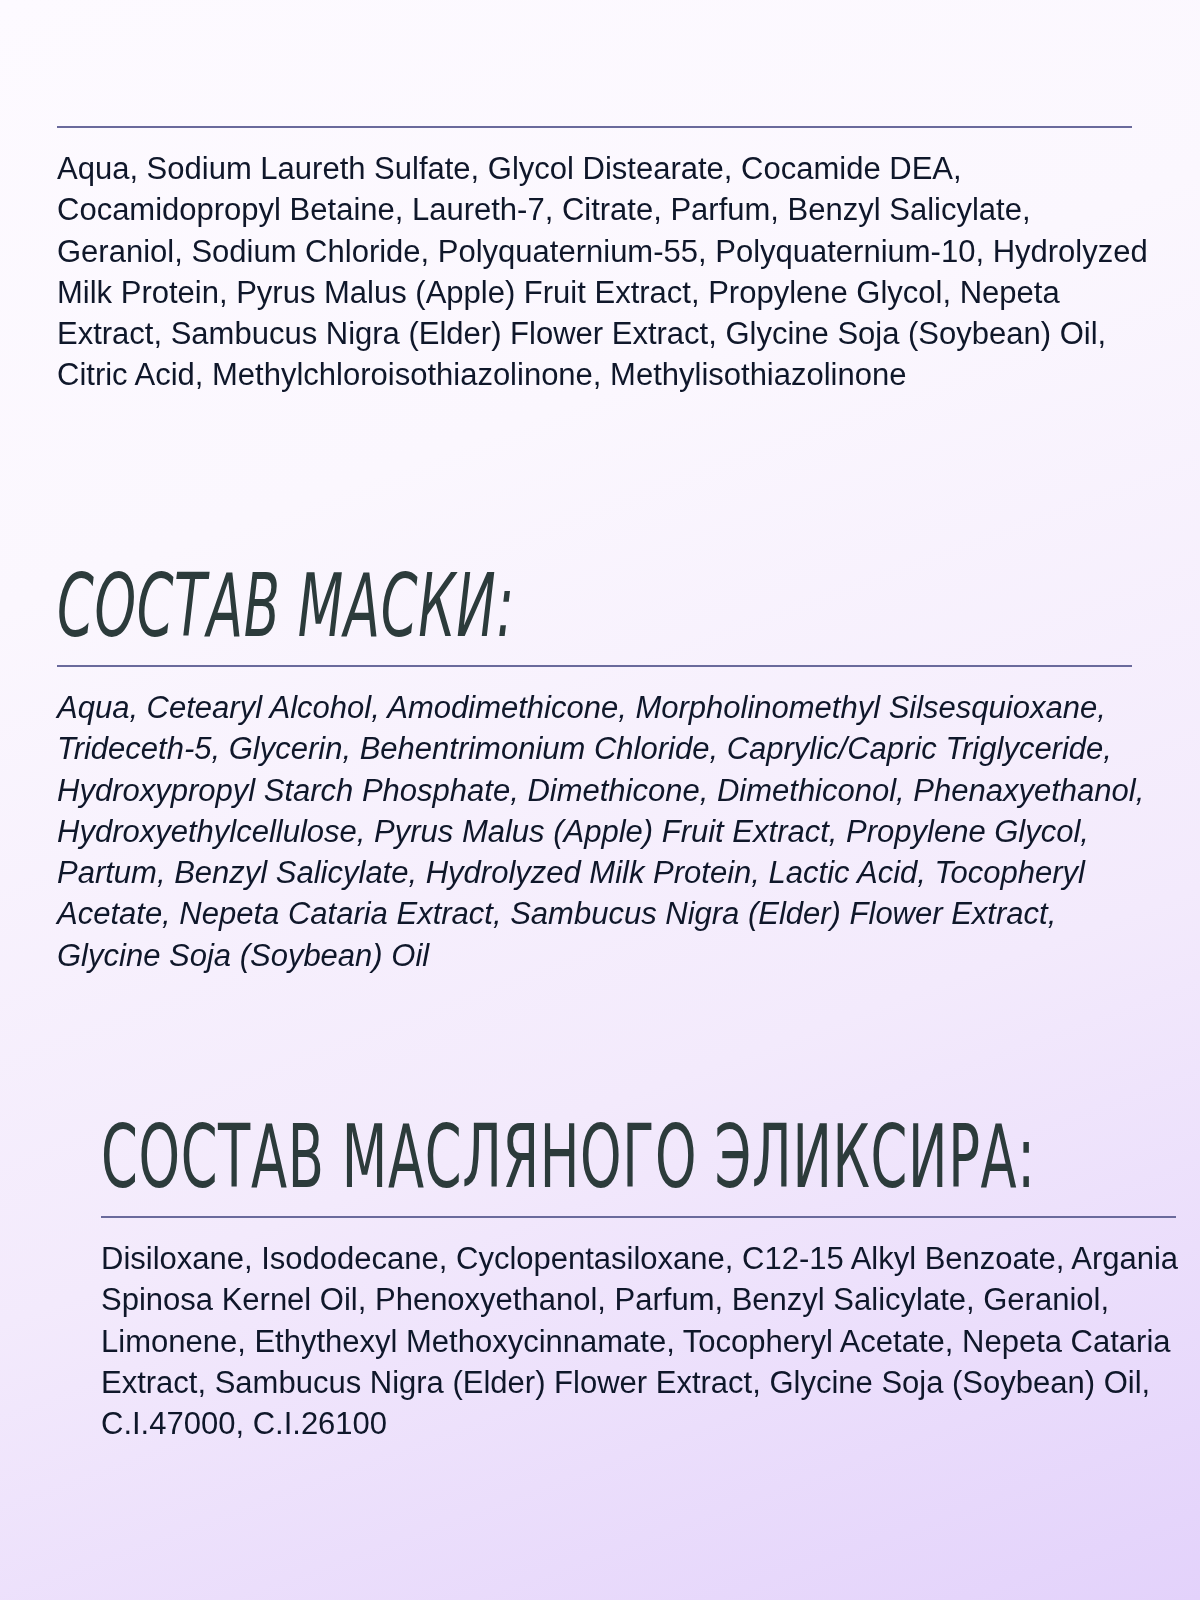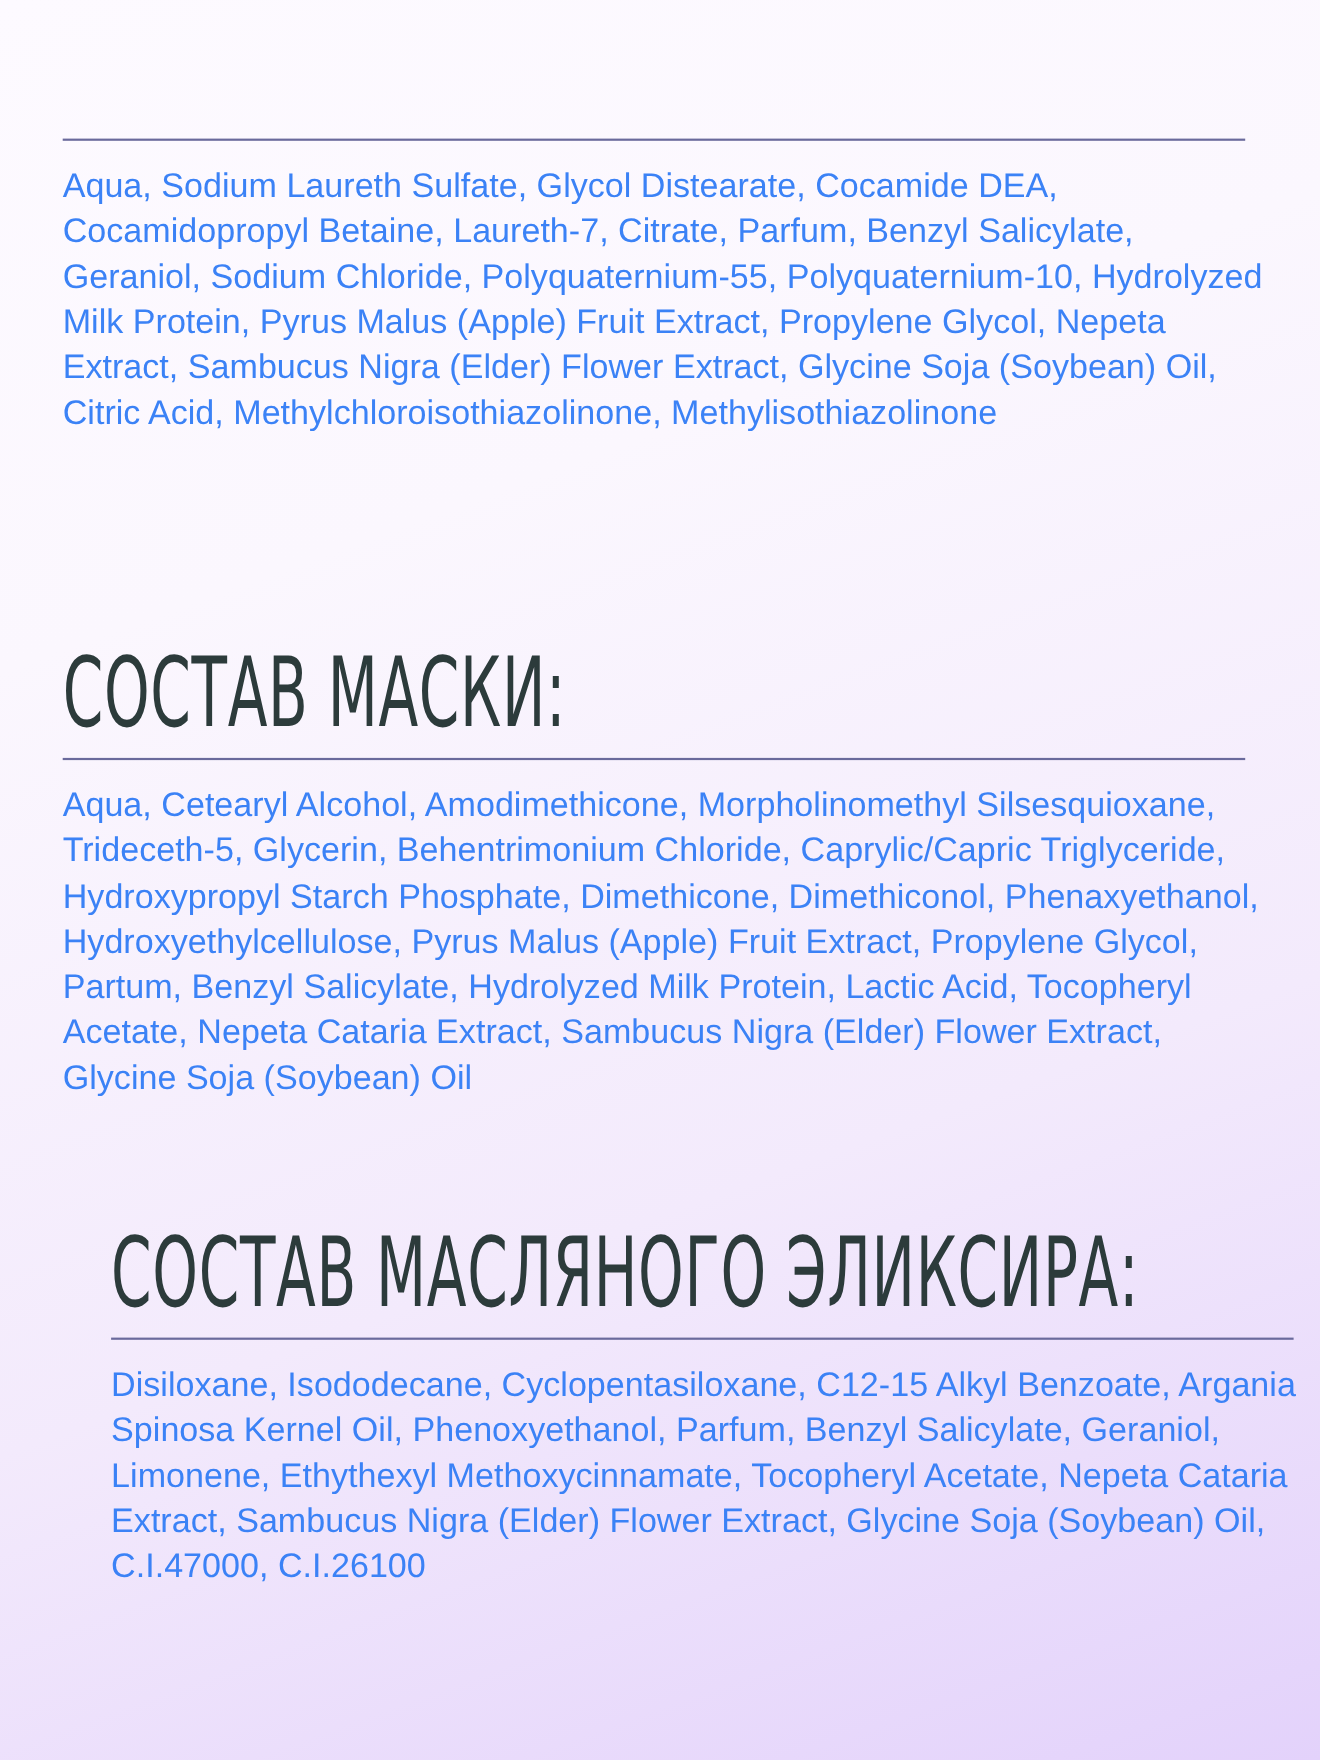--- a/index.html
+++ b/index.html
@@ -41,26 +41,26 @@
       background: #6a6a9c;
       width: 1075px;
       margin: 0;
     }
     .body-text {
       margin: 0;
       margin-top: 20px;
       font-family: "Liberation Sans", sans-serif;
       font-size: 31px;
       line-height: 41.3px;
-      color: #3b82f6;
+      color: #0f172a;
       width: 1100px;
     }
     #sec-shampoo { top: 112px; }
     #sec-shampoo .rule { margin-top: 14px; }
-    #sec-mask { top: 585px; }
+    #sec-mask { top: 561px; font-style: italic; }
     #sec-mask .rule { margin-top: 14px; }
     #sec-elixir { top: 1112px; margin-left: 44px; }
     #sec-elixir .rule { margin-top: 14px; }
   </style>
 </head>
 <body>
 
 <div class="section" id="sec-shampoo">
   <div class="rule"></div>
   <p class="body-text">Aqua, Sodium Laureth Sulfate, Glycol Distearate, Cocamide DEA, Cocamidopropyl Betaine, Laureth-7, Citrate, Parfum, Benzyl Salicylate, Geraniol, Sodium Chloride, Polyquaternium-55, Polyquaternium-10, Hydrolyzed Milk Protein, Pyrus Malus (Apple) Fruit Extract, Propylene Glycol, Nepeta Extract, Sambucus Nigra (Elder) Flower Extract, Glycine Soja (Soybean) Oil, Citric Acid, Methylchloroisothiazolinone, Methylisothiazolinone</p>

